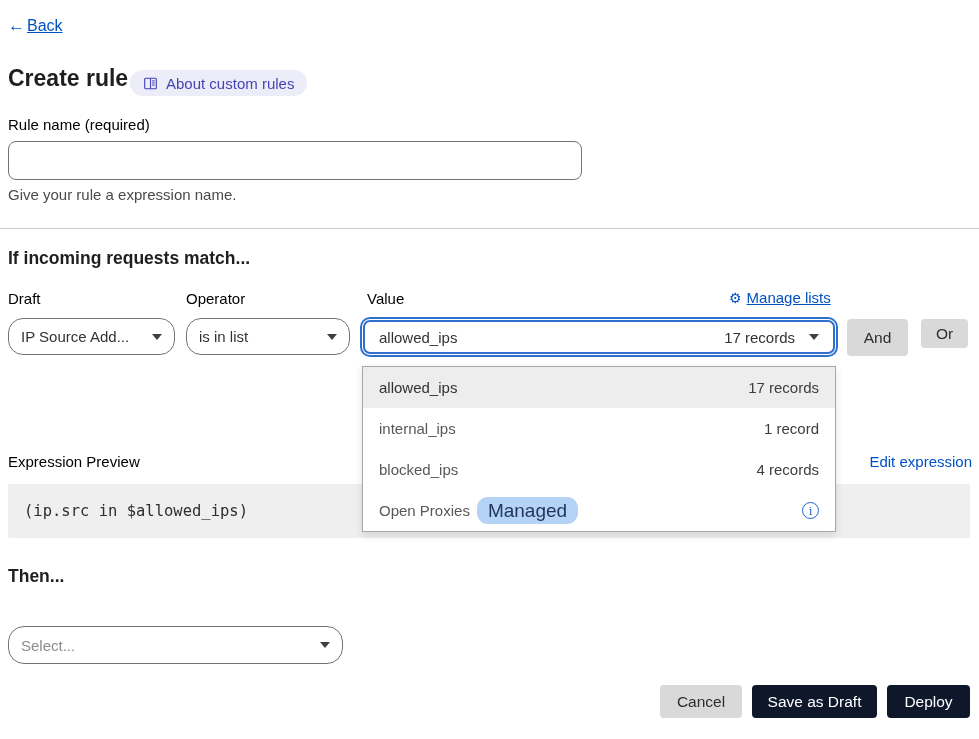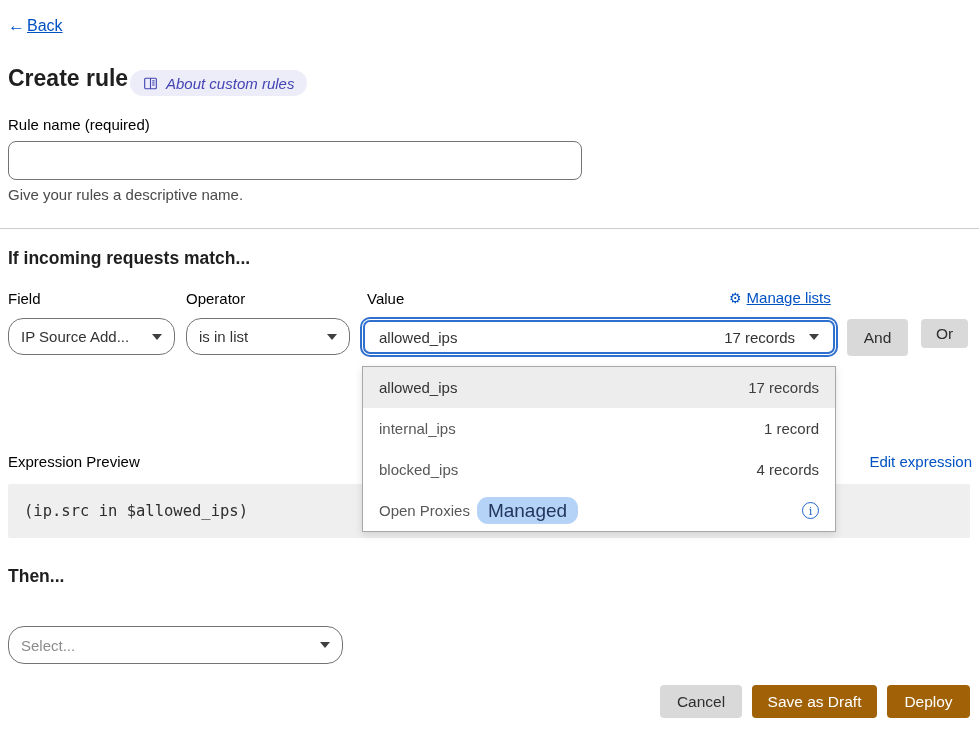--- a/index.html
+++ b/index.html
@@ -8,21 +8,21 @@
   .page { position:relative; width:979px; height:739px; background:#fff; overflow:hidden; }
 
   a.link { color:#0051c3; text-decoration:none; cursor:pointer; }
   .u { text-decoration:underline; }
 
   .back-link { position:absolute; left:8px; top:16px; font-size:16px; display:flex; align-items:center; gap:2px; }
   .back-arrow { font-size:17px; text-decoration:none; }
 
   .page-title { position:absolute; left:8px; top:65px; font-size:23px; font-weight:700; color:#1f1f1f; }
   .about-pill { position:absolute; left:130px; top:70px; height:26px; display:inline-flex; align-items:center; gap:8px;
-    background:#ecedf9; border-radius:14px; padding:0 13px; color:#4444b4; font-size:15px; cursor:pointer;font-style:italic; }
+    background:#ecedf9; border-radius:14px; padding:0 13px; color:#4444b4; font-size:15px; cursor:pointer; }
 
   .field-label { font-size:15px; color:#000000;text-align:right; }
   .lbl-rule-name { position:absolute; left:8px; top:116px; }
   .rule-name-input { position:absolute; left:8px; top:141px; width:574px; height:39px; border:1px solid #737373; border-radius:8px; font-size:15px; padding:0 12px; color:#333; background:#fff; }
   .helper-text { position:absolute; left:8px; top:186px; font-size:15px; color:#4a4a4a; }
 
   .divider { position:absolute; left:0; top:228px; width:979px; border-top:1px solid #cbcbcb; }
 
   .section-heading { position:absolute; font-size:17.5px; font-weight:700; color:#1f1f1f; }
   .h-match { left:8px; top:248px; }
@@ -43,21 +43,21 @@
   .caret { width:0; height:0; border-left:5px solid transparent; border-right:5px solid transparent; border-top:6px solid #3f3f3f; margin-left:auto; }
 
   .value-select { position:absolute; left:363px; top:320px; width:472px; height:34px; background:#fff;
     border:2px solid #2f6fce; border-radius:7px; box-shadow:0 0 0 1px #fff, 0 0 0 3px #2f6fce;
     display:flex; align-items:center; padding:0 14px; font-size:15px; color:#333; cursor:pointer; }
   .value-select .count { margin-left:auto; color:#333; }
   .value-select .caret { margin-left:14px; }
 
   .btn { border:none; border-radius:4px; font-size:15.5px; cursor:pointer; font-family:inherit; }
   .btn-gray { background:#d9d9d9; color:#2e2e2e; }
-  .btn-blue { background:#a16207; color:#fff; }
+  .btn-blue { background:#0f172a; color:#fff; }
   .btn-and { position:absolute; left:847px; top:319px; width:61px; height:37px; }
   .btn-or { position:absolute; left:921px; top:319px; width:47px; height:29px; }
 
   .listbox { position:absolute; left:362px; top:366px; width:474px; height:166px; background:#fff;
     border:1px solid #a8a8a8; box-shadow:0 3px 8px rgba(0,0,0,0.12); z-index:10; display:flex; flex-direction:column; }
   .list-row { flex:1; display:flex; align-items:center; padding:0 16px; font-size:15px; color:#585858; cursor:pointer; }
   .list-row.selected { background:#ededed; color:#333; }
   .list-row .count { margin-left:auto; color:#3d3d3d; }
   .managed-badge { margin-left:7px; background:#b5d3f7; color:#22365e; font-size:19px; border-radius:11px; padding:2.5px 11px; }
   .info-icon { margin-left:auto; width:17px; height:17px; border:1.4px solid #2166c9; border-radius:50%;
@@ -97,27 +97,27 @@
         <line x1="9.8" y1="5.2" x2="12.4" y2="5.2"></line>
         <line x1="9.8" y1="7.4" x2="12.4" y2="7.4"></line>
         <line x1="9.8" y1="9.6" x2="12.4" y2="9.6"></line>
       </svg>
     </span>
     <span>About custom rules</span>
   </span>
 
   <label class="field-label lbl-rule-name">Rule name (required)</label>
   <input class="rule-name-input" type="text" value="" style="">
-  <div class="helper-text">Give your rules a descriptive name.</div>
+  <div class="helper-text">Give your rule a expression name.</div>
 
   <div class="divider"></div>
 
   <h2 class="section-heading h-match">If incoming requests match...</h2>
 
-  <label class="field-label lbl-field">Field</label>
+  <label class="field-label lbl-field">Draft</label>
   <label class="field-label lbl-operator">Operator</label>
   <label class="field-label lbl-value">Value</label>
 
   <a class="link manage-lists">
     <span class="gear-glyph">⚙</span>
     <span class="u">Manage lists</span>
   </a>
 
   <div class="select-box sel-field">
     <span>IP Source Add...</span>

